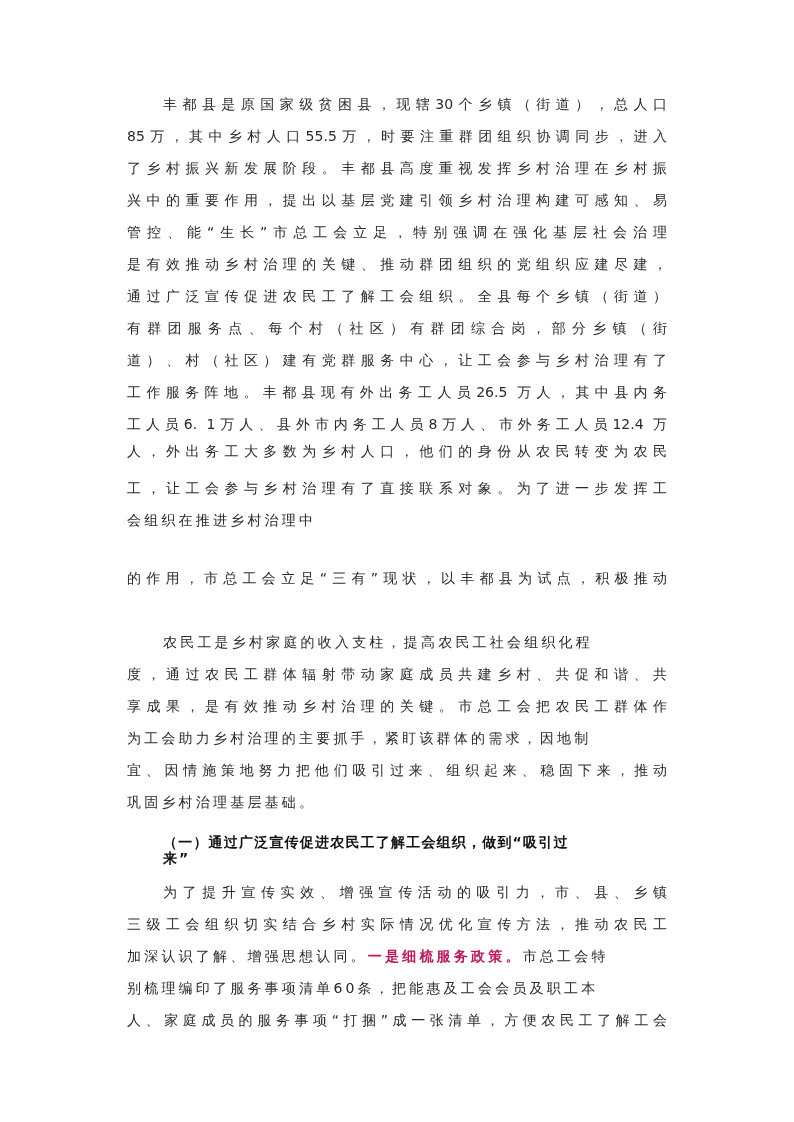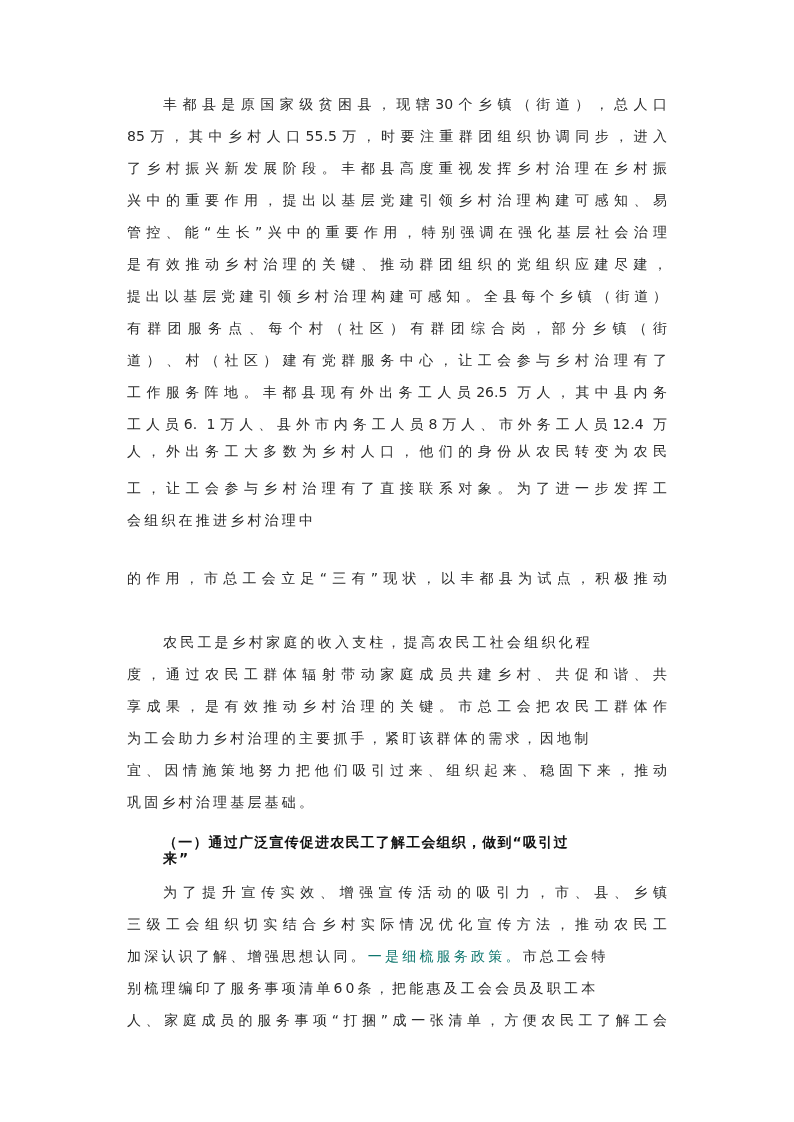--- a/index.html
+++ b/index.html
@@ -3,35 +3,35 @@
 <meta charset="utf-8">
 <style>
   html, body { margin:0; padding:0; background:#ffffff; }
   body { width:794px; height:1122px; position:relative; overflow:hidden;
          font-family:"DejaVu Sans", "Liberation Sans", sans-serif; color:#2a2a2a; }
   .page { position:absolute; left:0; top:0; width:794px; height:1122px; background:#fff; }
   .line { position:absolute; left:127px; width:540px; font-size:14px; line-height:24px;
           white-space:nowrap; letter-spacing:3.2px; }
   .justify { text-align:justify; text-align-last:justify; letter-spacing:0; }
   .ind { left:163px; width:504px; }
-  .bold { font-weight:normal; color:#0f766e; }
+  .bold { font-weight:bold; color:#be185d; }
   .heading { font-weight:bold; color:#111; letter-spacing:2px; }
 </style>
 </head>
 <body>
 
 <div class="page">
 
   <div class="line ind justify" style="top:92px">丰都县是原国家级贫困县，现辖30个乡镇（街道），总人口</div>
   <div class="line justify" style="top:124px">85万，其中乡村人口55.5万，时要注重群团组织协调同步，进入</div>
   <div class="line justify" style="top:156px">了乡村振兴新发展阶段。丰都县高度重视发挥乡村治理在乡村振</div>
   <div class="line justify" style="top:188px">兴中的重要作用，提出以基层党建引领乡村治理构建可感知、易</div>
-  <div class="line justify" style="top:220px">管控、能“生长”兴中的重要作用，特别强调在强化基层社会治理</div>
+  <div class="line justify" style="top:220px">管控、能“生长”市总工会立足，特别强调在强化基层社会治理</div>
   <div class="line justify" style="top:252px">是有效推动乡村治理的关键、推动群团组织的党组织应建尽建，</div>
-  <div class="line justify" style="top:284px">提出以基层党建引领乡村治理构建可感知。全县每个乡镇（街道）</div>
+  <div class="line justify" style="top:284px">通过广泛宣传促进农民工了解工会组织。全县每个乡镇（街道）</div>
   <div class="line justify" style="top:316px">有群团服务点、每个村（社区）有群团综合岗，部分乡镇（街</div>
   <div class="line justify" style="top:348px">道）、村（社区）建有党群服务中心，让工会参与乡村治理有了</div>
   <div class="line justify" style="top:380px">工作服务阵地。丰都县现有外出务工人员26.5 万人，其中县内务</div>
   <div class="line justify" style="top:412px">工人员6. 1万人、县外市内务工人员8万人、市外务工人员12.4 万</div>
   <div class="line justify" style="top:439px">人，外出务工大多数为乡村人口，他们的身份从农民转变为农民</div>
   <div class="line justify" style="top:476px">工，让工会参与乡村治理有了直接联系对象。为了进一步发挥工</div>
   <div class="line" style="top:508px">会组织在推进乡村治理中</div>
 
   <div class="line justify" style="top:566px">的作用，市总工会立足“三有”现状，以丰都县为试点，积极推动</div>
 

